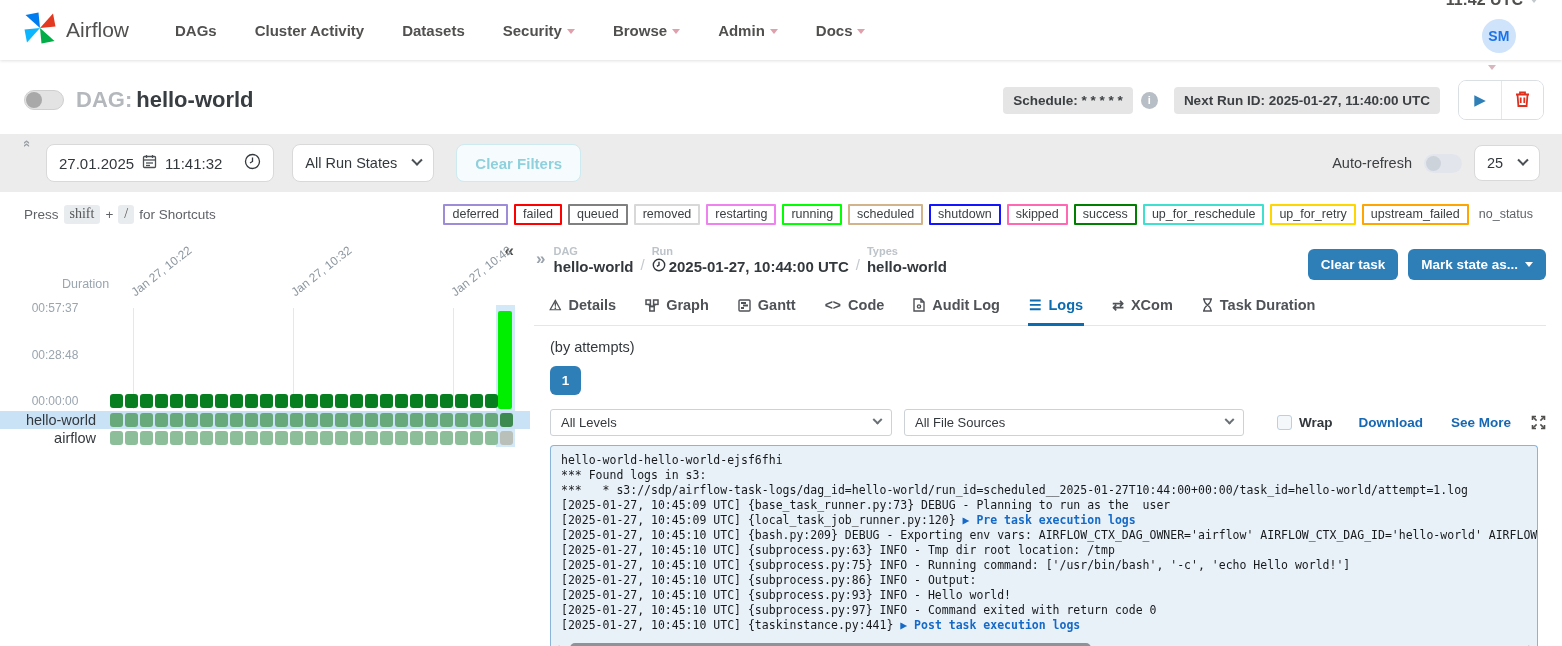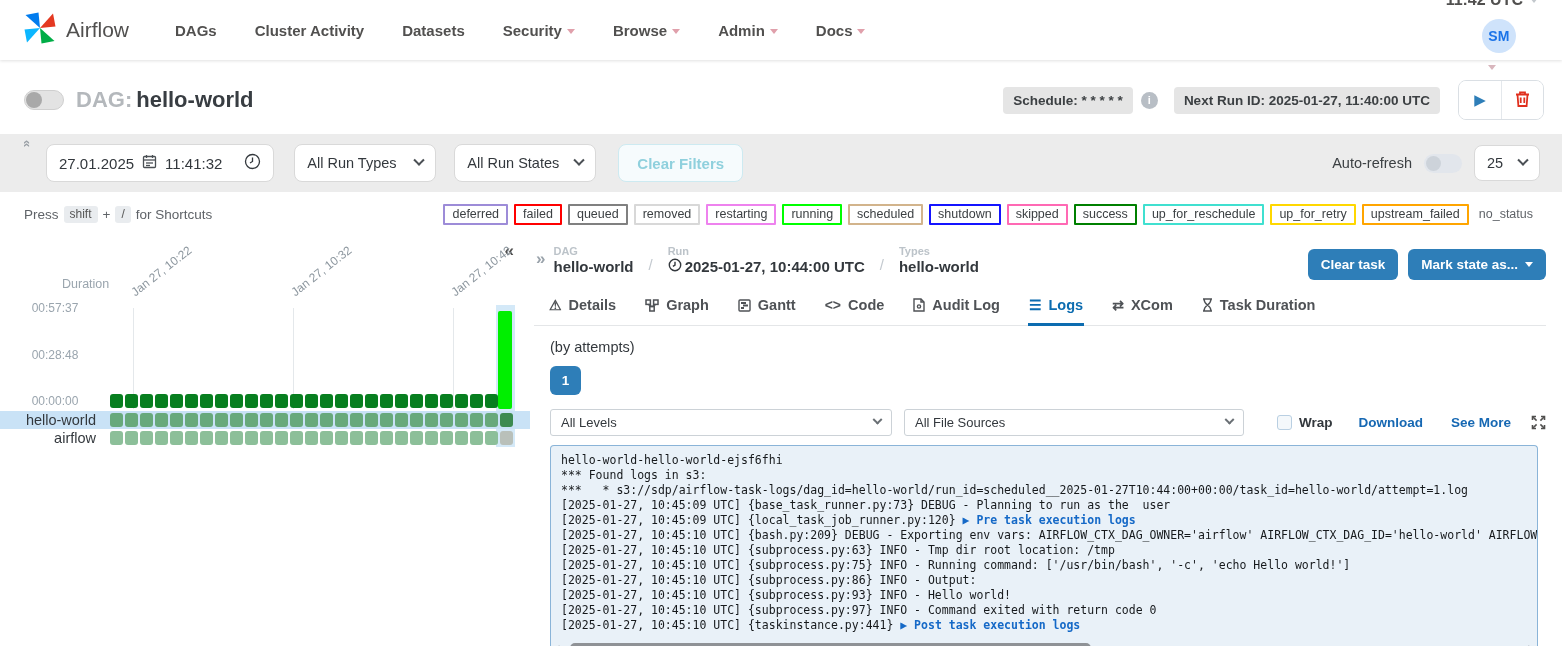--- a/index.html
+++ b/index.html
@@ -52,21 +52,21 @@
                    color:#8fd0dd; font-size:15px; font-weight:700; cursor:default; }
   .filter-right { margin-left:auto; display:flex; align-items:center; gap:12px; }
   .auto-refresh-label { font-size:14.5px; color:#3c4043; }
   .toggle-sm { width:38px; height:19px; border-radius:10px; background:#e2e6ec; position:relative; cursor:pointer; }
   .toggle-sm .knob { position:absolute; left:2px; top:2px; width:15px; height:15px; border-radius:50%; background:#cdd3da; }
   .page-size { width:66px; height:36px; }
 
   
   .legend-row { display:flex; align-items:center; padding:12px 22px 10px 24px; }
   .shortcut-hint { font-size:13.5px; color:#5f6368; display:flex; align-items:center; gap:5px; }
-  kbd { background:#e9ecef; border-radius:3px; padding:1px 6px 2px; font-family:Liberation Sans, sans-serif; font-size:12px; color:#555; }
+  kbd { background:#e9ecef; border-radius:3px; padding:1px 6px 2px; font-family:Liberation Serif, serif; font-size:14px; color:#555; }
   .legend { margin-left:auto; display:flex; align-items:center; gap:6px; }
   .badge { border:2px solid #999; border-radius:1px; background:#fff; padding:1px 7px 2px; font-size:12.5px; color:#3c4043; cursor:pointer; }
   .badge.plain { border:none; background:transparent; color:#5f6368; cursor:default; padding-left:4px; }
 
   
   .main { display:flex; }
 
   
   .grid-panel { position:relative; width:530px; height:416px; flex:none; }
   .grid-collapse { position:absolute; top:6px; right:16px; font-size:17px; font-weight:700; color:#51504f; cursor:pointer; }
@@ -79,21 +79,21 @@
   .grid-row { position:absolute; left:0; width:530px; height:18px; display:flex; align-items:center; }
   .grid-row.highlight { background:#c9e2f6; }
   .row-label { width:104px; text-align:right; padding-right:8px; font-size:14.5px; color:#33383d; }
   .squares { display:flex; gap:2px; margin-left:6px; }
   .sq { width:13px; height:14px; border-radius:3px; cursor:pointer; }
 
   
   .detail-panel { flex:1; padding:10px 16px 0 4px; position:relative; }
   .detail-header { display:flex; align-items:flex-start; }
   .dbl-chev { color:#9aa3ab; font-size:17px; font-weight:700; margin:4px 8px 0 2px; cursor:pointer; }
-  .crumbs { display:flex; align-items:flex-end; gap:15px; }
+  .crumbs { display:flex; align-items:flex-end; gap:7px; }
   .crumb { display:flex; flex-direction:column; }
   .crumb-label { font-size:11px; font-weight:700; color:#bcc3c9; margin-bottom:1px; }
   .crumb-value { font-size:15px; font-weight:700; color:#33383d; display:flex; align-items:center; gap:3px; white-space:nowrap; }
   .crumb-sep { color:#c3c9cf; font-size:15px; padding-bottom:2px; }
   .header-actions { margin-left:auto; display:flex; align-items:center; gap:10px; padding-top:4px; }
   .btn-blue { background:#2e7eb8; color:#fff; border:none; border-radius:6px; height:31px; padding:0 13px;
               font-size:13.5px; font-weight:700; cursor:pointer; display:flex; align-items:center; gap:7px; font-family:inherit; }
   .btn-outline { background:#fff; color:#2e7eb8; border:1px solid #9fc3dd; border-radius:8px; height:33px; padding:0 14px;
                  font-size:13.5px; font-weight:700; cursor:pointer; display:flex; align-items:center; gap:7px; margin-left:8px; font-family:inherit; }
   .caret-w { width:0; height:0; border-left:4px solid transparent; border-right:4px solid transparent; border-top:5px solid #fff; }
@@ -238,24 +238,20 @@
         </svg>
       </span>
       <span>11:41:32</span>
       <span style="margin-left:14px;">
         <svg width="17" height="17" viewBox="0 0 17 17" fill="none" stroke="#33383d" stroke-width="1.3">
           <circle cx="8.5" cy="8.5" r="7"></circle>
             <path d="M8.5 4.5 V8.5 L6 10"></path>
         </svg>
       </span>
     </div>
-    <div class="sel run-types">
-      <span>All Run Types</span>
-        <span class="chev"></span>
-    </div>
     <div class="sel run-states">
       <span>All Run States</span>
         <span class="chev"></span>
     </div>
     <button class="clear-filters">Clear Filters</button>
     <div class="filter-right">
       <span class="auto-refresh-label">Auto-refresh</span>
       <div class="toggle-sm">
           <span class="knob"></span>
         </div>

